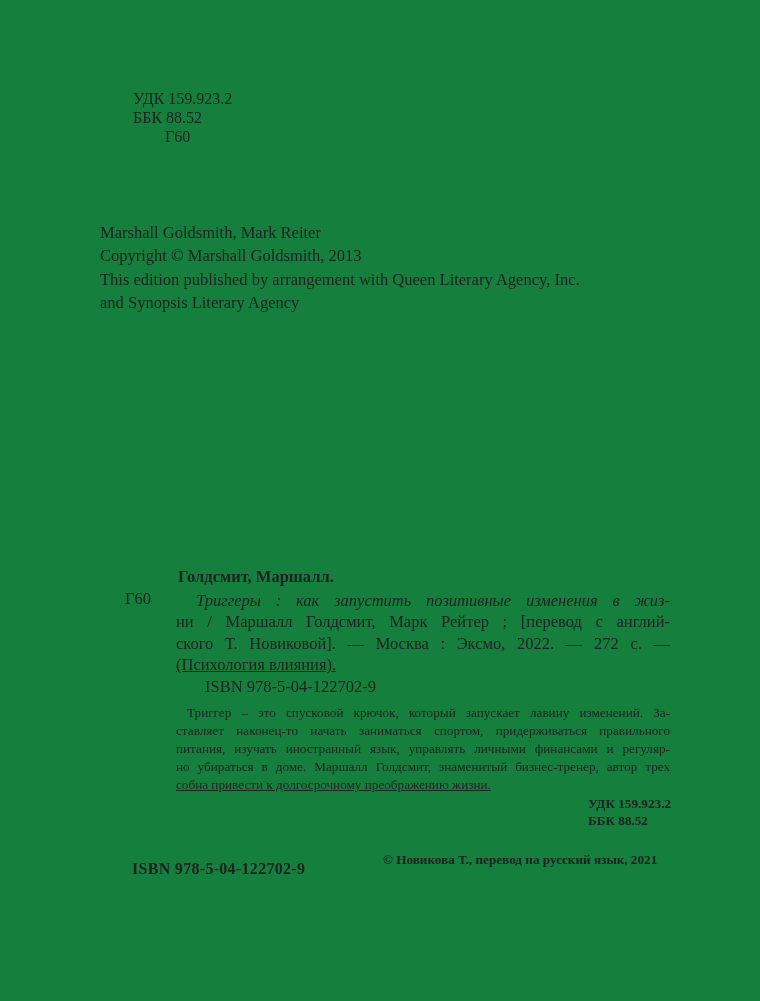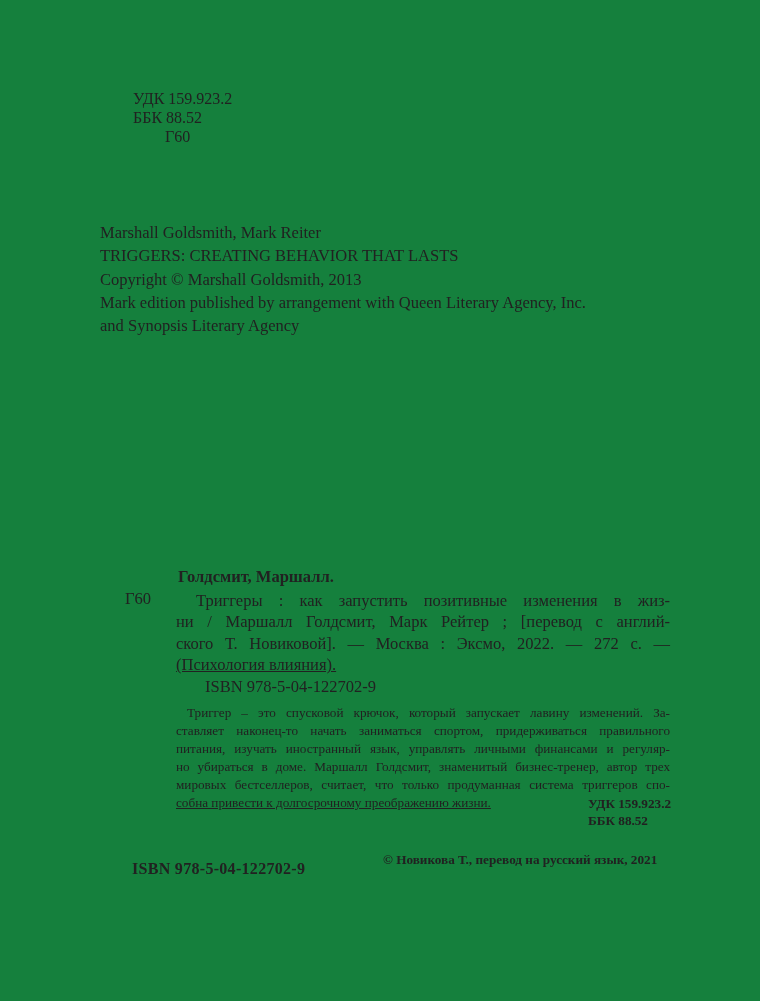--- a/index.html
+++ b/index.html
@@ -20,21 +20,21 @@
   
   .english-block { left:100px; top:221px; width:580px; text-align:left;
                    font-size:16.5px; line-height:23.3px; }
 
   
   .author-heading { left:178px; top:567px; font-size:16.5px; font-weight:bold; }
   .margin-code    { left:125px; top:589px; font-size:16.5px; }
   .bib-block      { left:176px; top:590px; width:494px; font-size:16.5px; line-height:21.3px; }
   .jline          { text-align:justify; text-align-last:justify; }
   .jline.last     { text-align:right; text-align-last:left;text-decoration:underline; }
-  .bib-block .first { text-indent:20px; }
+  .bib-block .first { text-indent:20px;font-style:italic; }
   .isbn-mid       { left:205px; top:677px; font-size:16.5px; }
 
   .annotation     { left:176px; top:704px; width:494px; font-size:13.2px; line-height:18px; }
   .annotation .first { text-indent:11px; }
 
   .bottom-codes   { left:588px; top:796px; font-size:13.2px; font-weight:bold; line-height:16.5px; }
 
   
   .footer-isbn    { left:132px; top:860px; font-size:16px; font-weight:bold; letter-spacing:0.3px; }
   .footer-copy    { left:383px; top:849px; font-size:13.2px; font-weight:bold; line-height:22px; }
@@ -45,44 +45,42 @@
 <div class="page" style="background: #15803d; color: rgb(33, 33, 33);">
 
   <div class="abs top-codes">
     <div>УДК 159.923.2</div>
     <div>ББК 88.52</div>
     <div class="sign">Г60</div>
   </div>
 
   <div class="abs english-block">
     <div>Marshall Goldsmith, Mark Reiter</div>
-    <div>TRIGGERS: CREATING BEHAVIOR THAT LASTS</div>
     <div>Copyright © Marshall Goldsmith, 2013</div>
-    <div>Mark edition published by arrangement with Queen Literary Agency, Inc.</div>
+    <div>This edition published by arrangement with Queen Literary Agency, Inc.</div>
     <div>and Synopsis Literary Agency</div>
   </div>
 
   <div class="abs author-heading">Голдсмит, Маршалл.</div>
   <div class="abs margin-code">Г60</div>
 
   <div class="abs bib-block">
     <div class="jline first">Триггеры : как запустить позитивные изменения в жиз-</div>
     <div class="jline">ни / Маршалл Голдсмит, Марк Рейтер ; [перевод с англий-</div>
     <div class="jline">ского Т. Новиковой]. — Москва : Эксмо, 2022. — 272 с. —</div>
     <div class="jline last">(Психология влияния).</div>
   </div>
 
   <div class="abs isbn-mid">ISBN 978-5-04-122702-9</div>
 
   <div class="abs annotation">
     <div class="jline first">Триггер – это спусковой крючок, который запускает лавину изменений. За-</div>
     <div class="jline">ставляет наконец-то начать заниматься спортом, придерживаться правильного</div>
     <div class="jline">питания, изучать иностранный язык, управлять личными финансами и регуляр-</div>
     <div class="jline">но убираться в доме. Маршалл Голдсмит, знаменитый бизнес-тренер, автор трех</div>
-    <div class="jline">мировых бестселлеров, считает, что только продуманная система триггеров спо-</div>
     <div class="jline last">собна привести к долгосрочному преображению жизни.</div>
   </div>
 
   <div class="abs bottom-codes">
     <div>УДК 159.923.2</div>
     <div>ББК 88.52</div>
   </div>
 
   <div class="abs footer-isbn">ISBN 978-5-04-122702-9</div>
   <div class="abs footer-copy">

